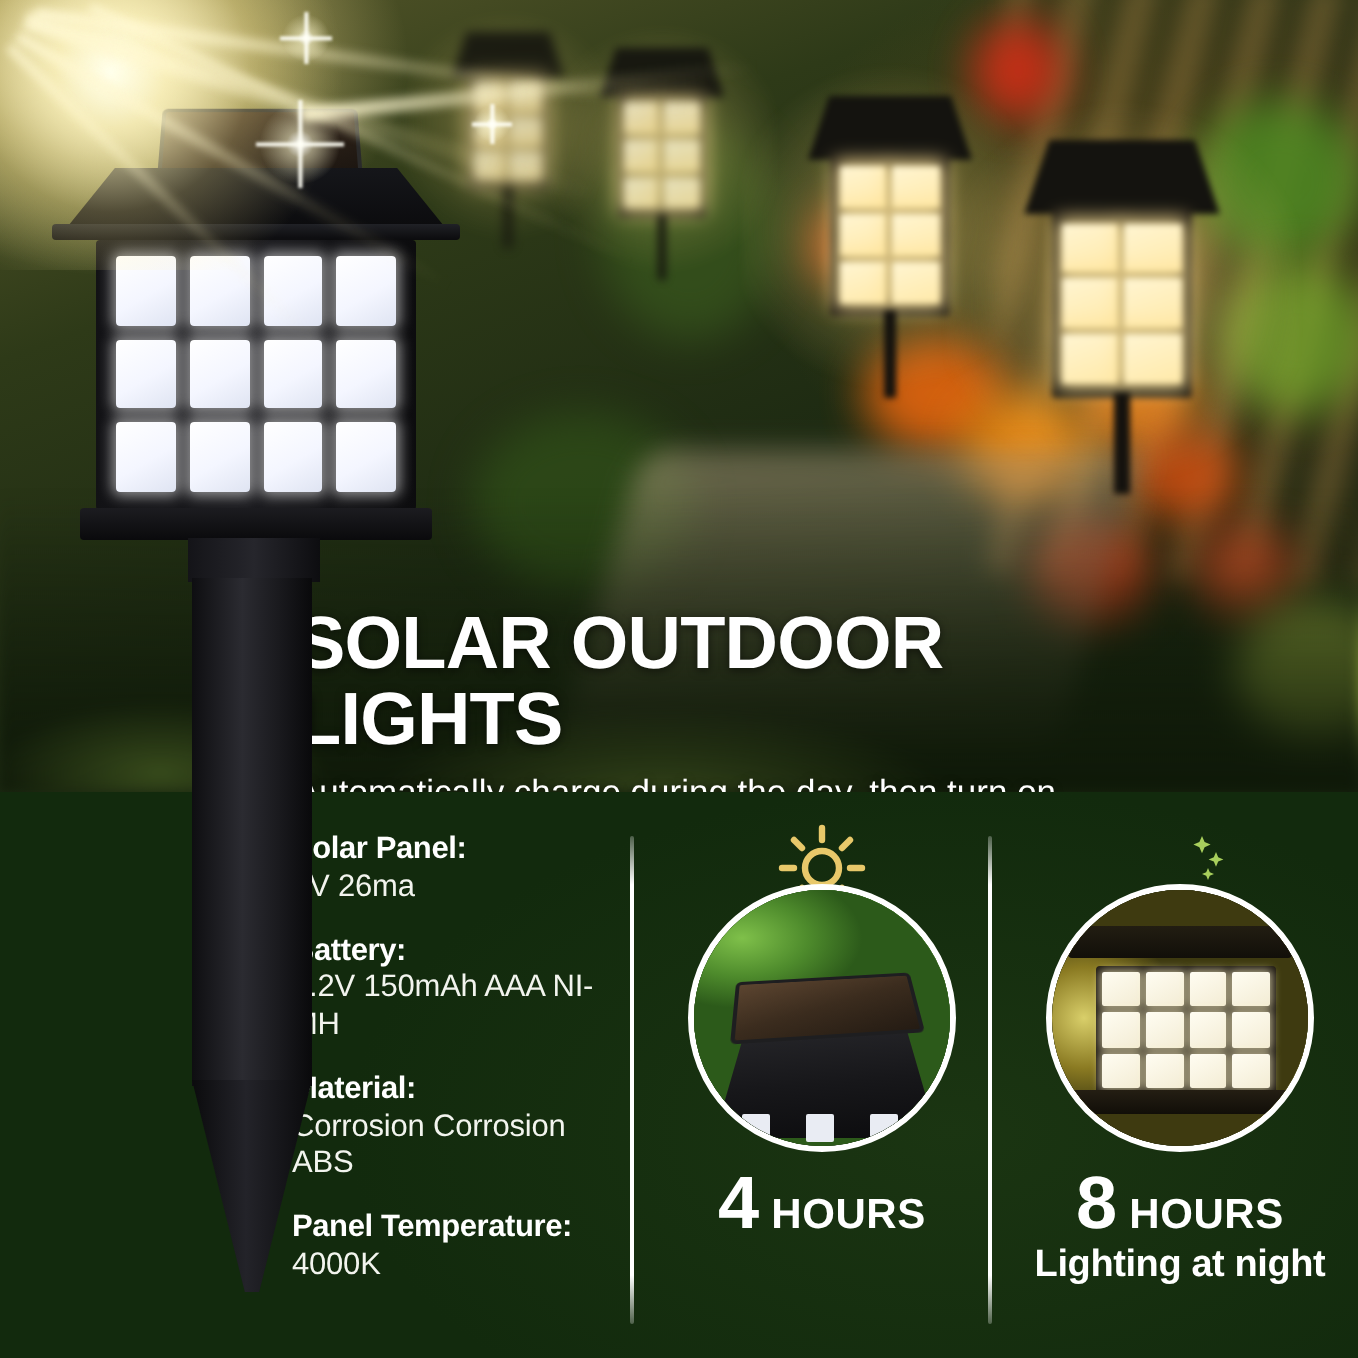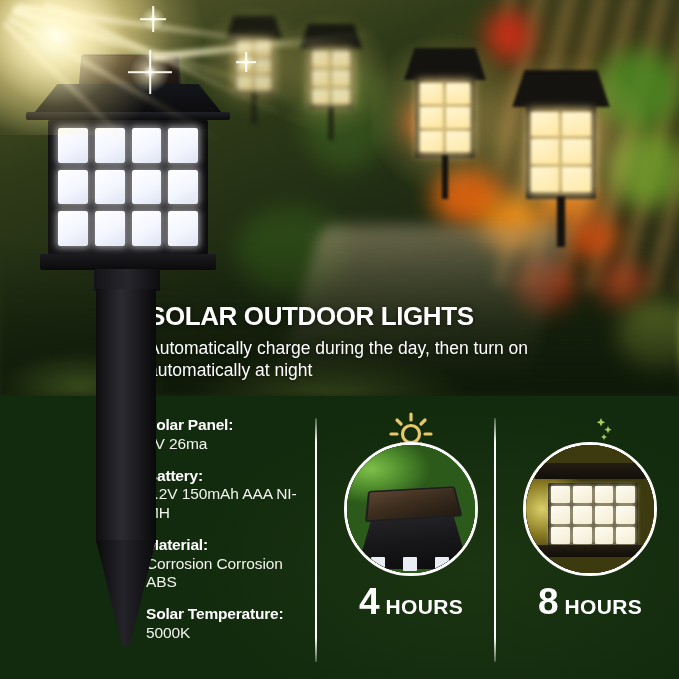--- a/index.html
+++ b/index.html
@@ -153,21 +153,21 @@
   .lb-glow {
     position: absolute; left: -40%; top: -20%; width: 180%; height: 130%;
     background: radial-gradient(circle, rgba(255,220,130,.40) 0%, rgba(255,210,110,0) 68%);
     pointer-events: none;
   }
 
   
   .headline-wrap { position: absolute; left: 148px; top: 303px; width: 430px; }
   .headline {
     margin: 0;
-    font-size: 26px;
+    font-size: 37px;
     line-height: 1.02;
     font-weight: 800;
     letter-spacing: -0.4px;
     color: #ffffff;
     text-shadow: 0 1px 5px rgba(0,0,0,.55);
   }
   .subhead {
     margin: 7px 0 0 0;
     font-size: 17.5px;
     line-height: 1.27;
@@ -435,22 +435,22 @@
       </div>
       <div class="spec">
         <div class="spec-label">Battery:</div>
         <div class="spec-value">1.2V 150mAh AAA NI-MH</div>
       </div>
       <div class="spec">
         <div class="spec-label">Material:</div>
         <div class="spec-value">Corrosion Corrosion ABS</div>
       </div>
       <div class="spec">
-        <div class="spec-label">Solar Temperature:</div>
-        <div class="spec-value">5000K</div>
+        <div class="spec-label">Panel Temperature:</div>
+        <div class="spec-value">4000K</div>
       </div>
     </div>
 
     <div class="divider div-1"></div>
     <div class="divider div-2"></div>
 
     <div class="feature feat-left">
       <div class="badge-icon">
         <svg viewBox="0 0 52 46" width="52" height="46" aria-hidden="true">
           <circle cx="26" cy="24" r="8.5" fill="none" stroke="#e8c86a" stroke-width="3.2"></circle>
@@ -505,20 +505,21 @@
           <div class="cp-night-pane"></div>
           <div class="cp-night-pane"></div>
           <div class="cp-night-pane"></div>
         </div>
         <div class="cp-night-base"></div>
       </div>
       <div class="hours-line">
         <span class="hours-num">8</span>
         <span class="hours-unit">HOURS</span>
       </div>
+      <div class="feat-caption">Lighting at night</div>
     </div>
   </div>
 
   <div style="position:absolute;left:96px;top:289px;width:60px;height:254px;
               background:linear-gradient(90deg,#0e0e11 0%,#2b2b31 42%,#1a1a1e 72%,#09090b 100%);"></div>
   <div style="position:absolute;left:96px;top:540px;width:60px;height:106px;
               background:linear-gradient(90deg,#0b0b0d,#232329 45%,#0a0a0c);
               clip-path:polygon(0% 0%,100% 0%,56% 100%,44% 100%);"></div>
 
 </div>

